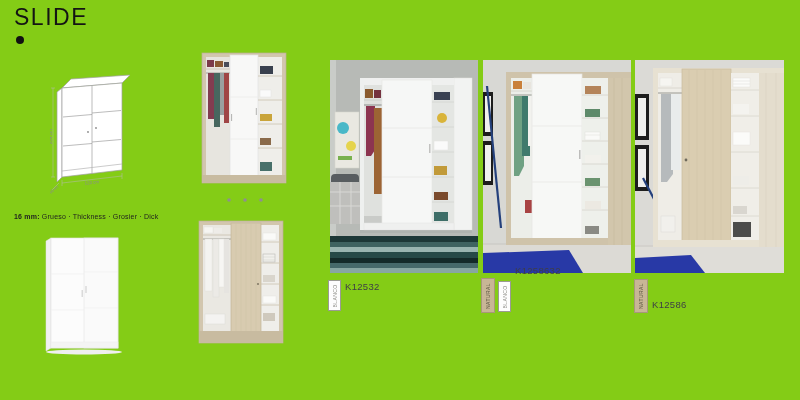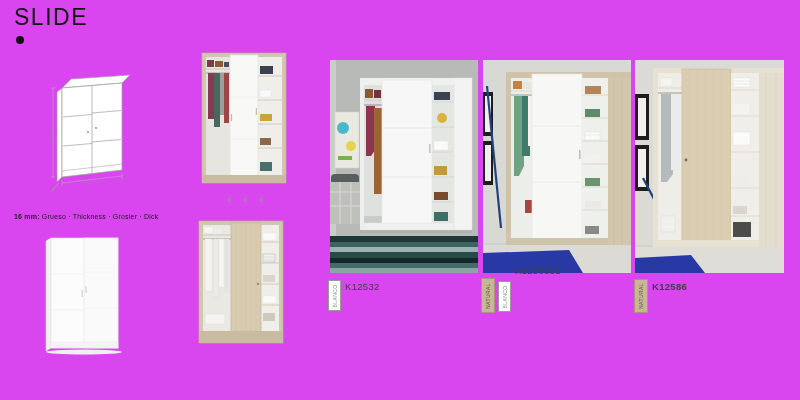--- a/index.html
+++ b/index.html
@@ -1,16 +1,16 @@
 <!DOCTYPE html>
 <html><head>
 <meta charset="utf-8">
 <style>
   html,body{margin:0;padding:0;background:#fff;}
-  .page{position:relative;width:800px;height:400px;background:#d946ef;overflow:hidden;
+  .page{position:relative;width:800px;height:400px;background:#84cc16;overflow:hidden;
         font-family:"Liberation Sans",sans-serif;}
   .abs{position:absolute;}
   
   .title{left:14px;top:4px;font-size:23px;letter-spacing:1.5px;color:#141414;font-weight:500;}
   .bullet{left:16px;top:36px;width:8px;height:8px;border-radius:50%;background:#111;}
   
   .note{left:14px;top:213px;font-size:7px;color:#1f1f1f;letter-spacing:.2px;white-space:nowrap;}
   .note b{font-weight:bold;}
   
   .swatch{position:absolute;border:1px solid #9b9b93;box-sizing:border-box;}
@@ -335,15 +335,15 @@
     <span class="swatch-text">NATURAL</span>
   </div>
   <div class="swatch white" style="left:498px;top:281px;width:13px;height:31px;">
     <span class="swatch-text">BLANCO</span>
   </div>
   <div class="code" style="left:515px;top:265px;">K1258632</div>
 
   <div class="swatch natural" style="left:634px;top:279px;width:14px;height:34px;">
     <span class="swatch-text">NATURAL</span>
   </div>
-  <div class="code" style="left:652px;top:281px;font-weight:bold;">K12586</div>
+  <div class="code" style="left:652px;top:299px;">K12586</div>
 
 </div>
 
 </body></html>

